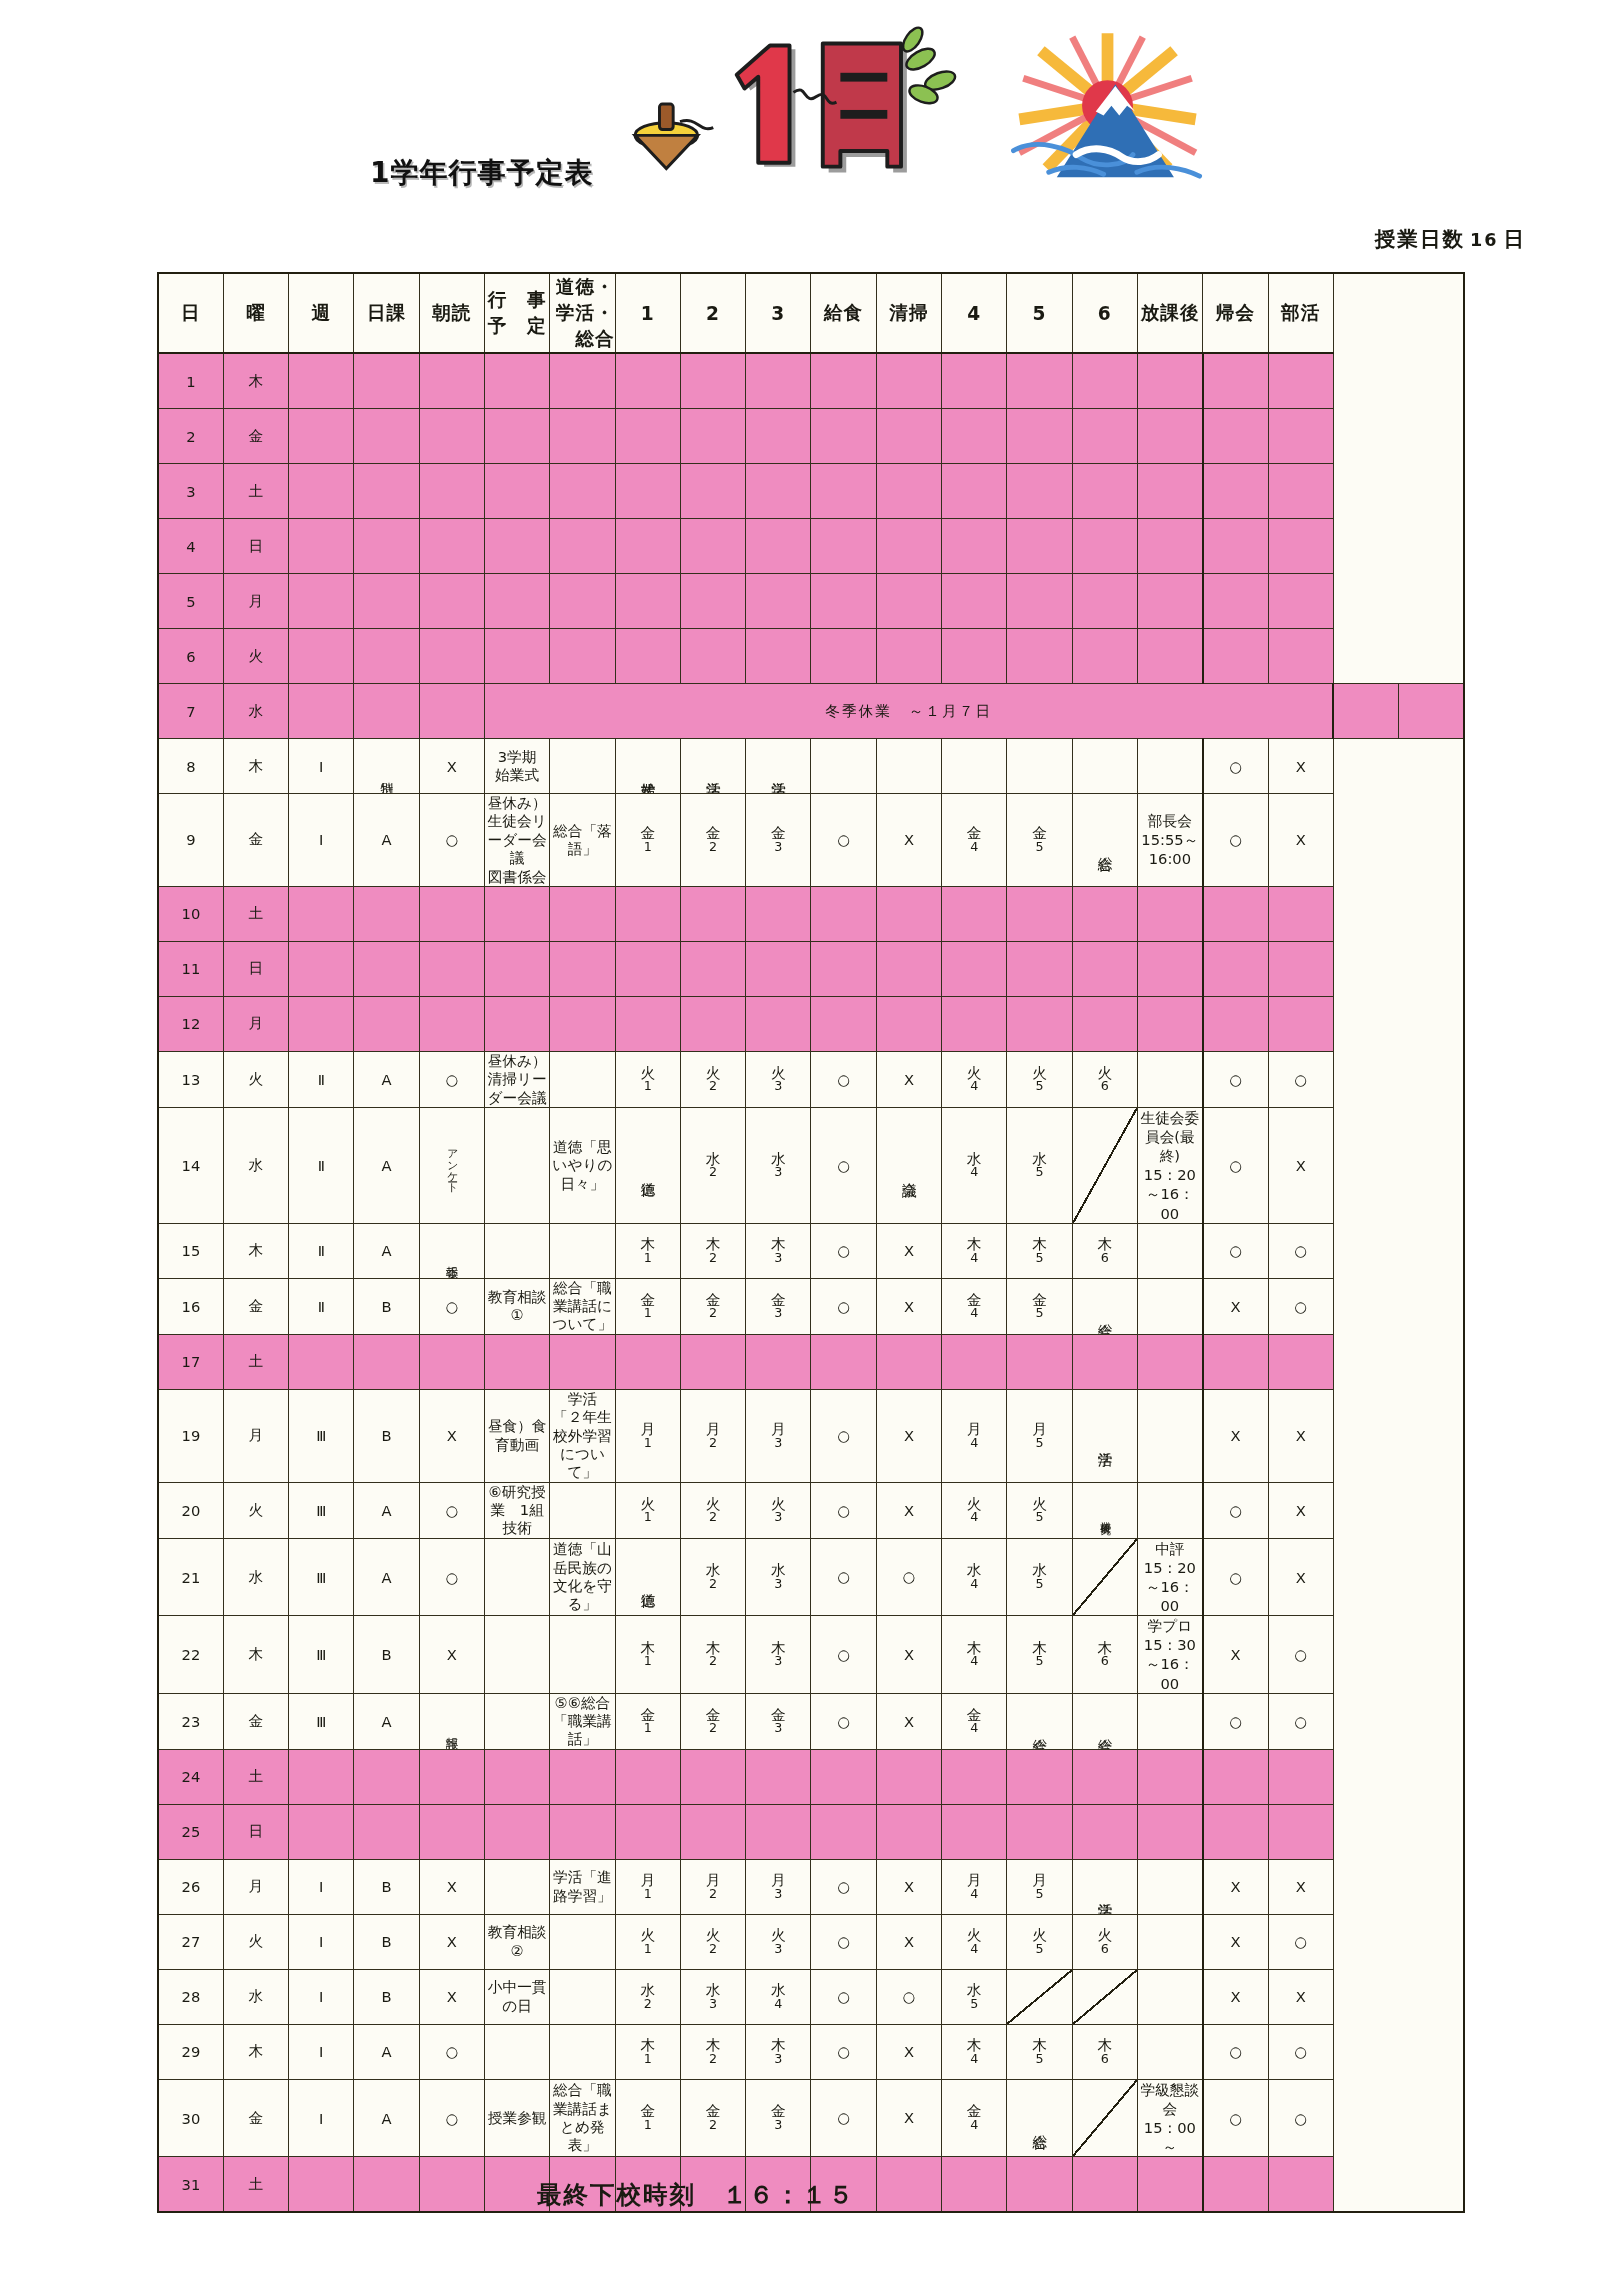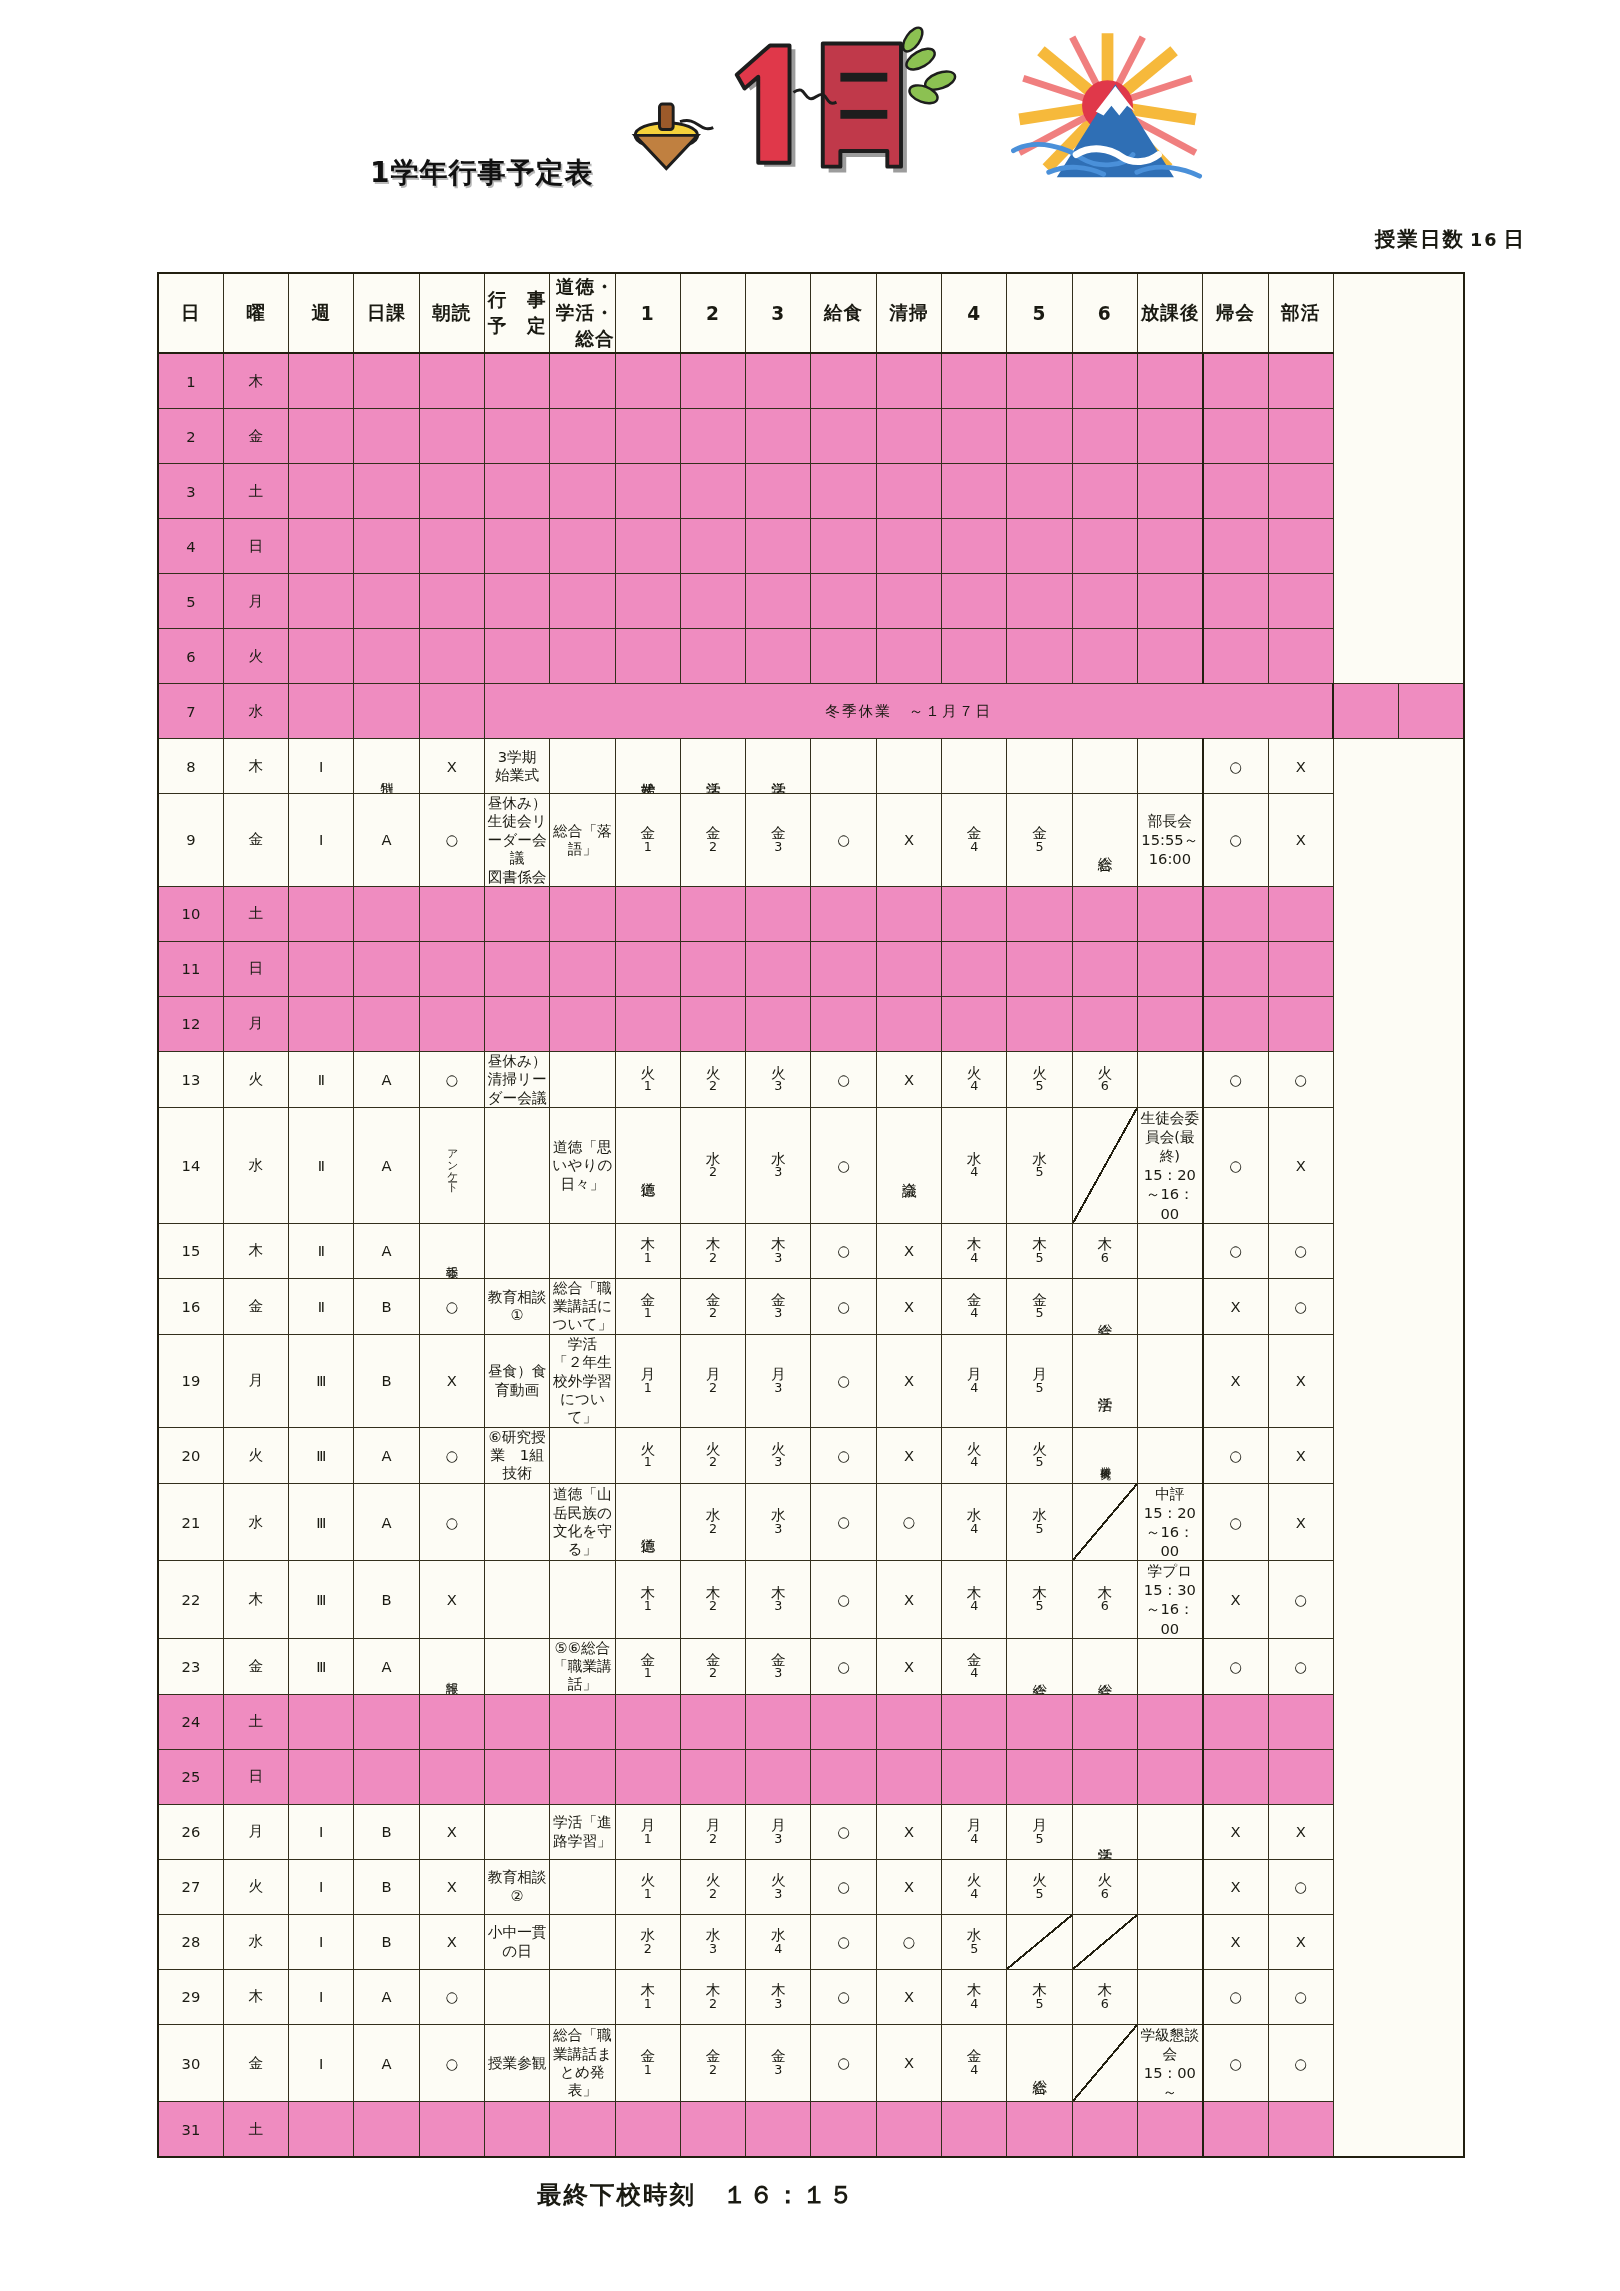--- a/index.html
+++ b/index.html
@@ -713,20 +713,40 @@
             <span class="vstack">
               <span class="a">金</span>
               <span class="b">5</span>
             </span>
           </td>
           <td class="c-p"><span class="vtext">総合</span></td>
           <td class="c-after"></td>
           <td class="c-kikai">X</td>
           <td class="c-bukat">○</td>
         </tr>
+        <tr class="day holiday">
+          <td class="c-day">17</td>
+          <td class="c-dow">土</td>
+          <td class="c-week"></td>
+          <td class="c-nik"></td>
+          <td class="c-asa"></td>
+          <td class="c-event"></td>
+          <td class="c-moral"></td>
+          <td class="c-p"></td>
+          <td class="c-p"></td>
+          <td class="c-p"></td>
+          <td class="c-p"></td>
+          <td class="c-p"></td>
+          <td class="c-p"></td>
+          <td class="c-p"></td>
+          <td class="c-p"></td>
+          <td class="c-after"></td>
+          <td class="c-kikai"></td>
+          <td class="c-bukat"></td>
+        </tr>
         <tr class="day">
           <td class="c-day">19</td>
           <td class="c-dow">月</td>
           <td class="c-week">Ⅲ</td>
           <td class="c-nik">B</td>
           <td class="c-asa">X</td>
           <td class="c-event">
             <span class="afterline1">昼食）食育動画</span>
           </td>
           <td class="c-moral">

